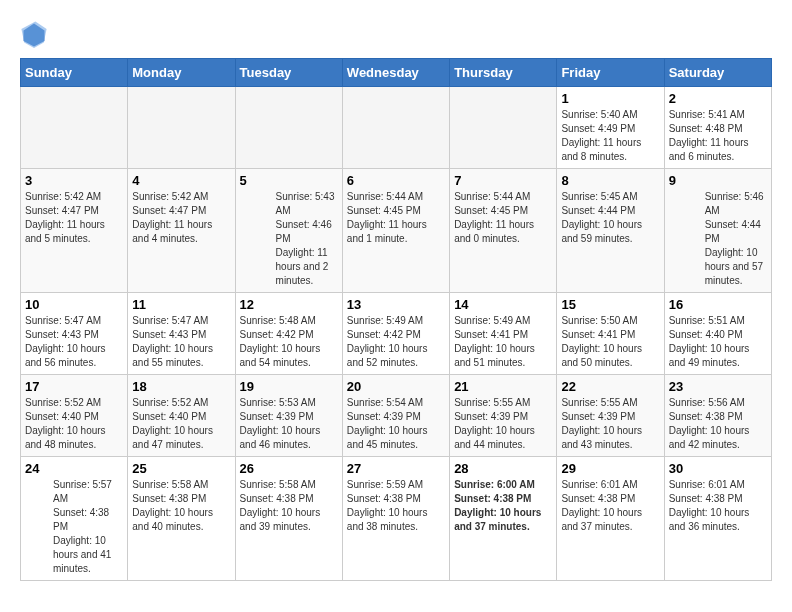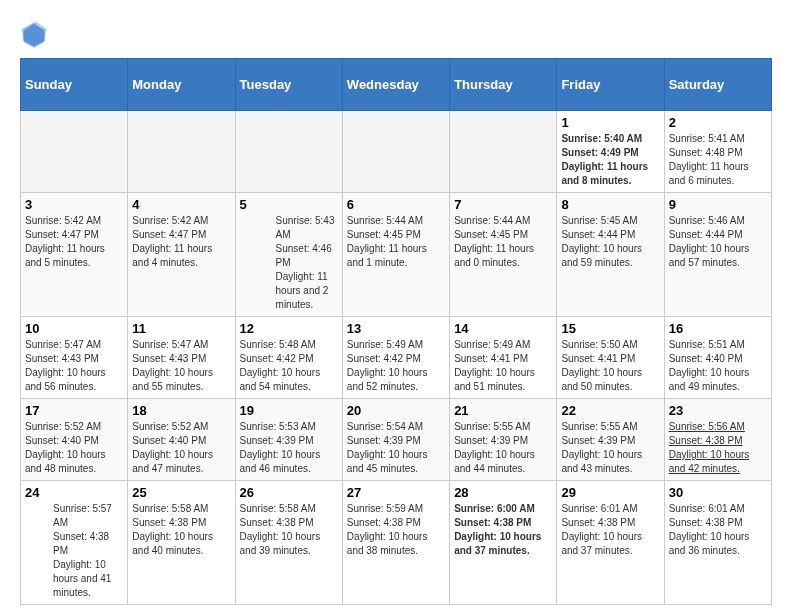--- a/index.html
+++ b/index.html
@@ -47,21 +47,21 @@
       color: #555;
     }
     table {
       width: 100%;
       border-collapse: collapse;
       font-size: 11px;
     }
     thead th {
       background-color: #3a78c2;
       color: white;
-      padding: 18px 4px;
+      padding: 6px 4px;
       text-align: left;
       font-size: 13px;
       font-weight: bold;
       border: 1px solid #2a68b2;
     }
     tbody td {
       border: 1px solid #ccc;
       vertical-align: top;
       padding: 4px;
       width: calc(100% / 7);
@@ -119,21 +119,21 @@
   </thead>
   <tbody id="calendar-body">
   <tr>
         <td class="empty"></td>
         <td class="empty"></td>
         <td class="empty"></td>
         <td class="empty"></td>
         <td class="empty"></td>
         <td>
           <div class="day-number">1</div>
-          <div class="day-info" style="white-space: pre-line; font-weight: bold;">Sunrise: 5:40 AM
+          <div class="day-info" style="white-space: pre-line;">Sunrise: 5:40 AM
 Sunset: 4:49 PM
 Daylight: 11 hours and 8 minutes.</div>
         </td>
         <td>
           <div class="day-number">2</div>
           <div class="day-info" style="white-space: pre-line;">Sunrise: 5:41 AM
 Sunset: 4:48 PM
 Daylight: 11 hours and 6 minutes.</div>
         </td>
       </tr>
@@ -169,21 +169,21 @@
 Daylight: 11 hours and 0 minutes.</div>
         </td>
         <td>
           <div class="day-number">8</div>
           <div class="day-info" style="white-space: pre-line;">Sunrise: 5:45 AM
 Sunset: 4:44 PM
 Daylight: 10 hours and 59 minutes.</div>
         </td>
         <td>
           <div class="day-number">9</div>
-          <div class="day-info" style="white-space: pre-line;">Sunrise: 5:46 AM
+          <div class="day-info" style="white-space: pre-line; margin-left: 36px;">Sunrise: 5:46 AM
 Sunset: 4:44 PM
 Daylight: 10 hours and 57 minutes.</div>
         </td>
       </tr>
       <tr>
         <td>
           <div class="day-number">10</div>
           <div class="day-info" style="white-space: pre-line;">Sunrise: 5:47 AM
 Sunset: 4:43 PM
 Daylight: 10 hours and 56 minutes.</div>
@@ -257,21 +257,21 @@
 Daylight: 10 hours and 44 minutes.</div>
         </td>
         <td>
           <div class="day-number">22</div>
           <div class="day-info" style="white-space: pre-line;">Sunrise: 5:55 AM
 Sunset: 4:39 PM
 Daylight: 10 hours and 43 minutes.</div>
         </td>
         <td>
           <div class="day-number">23</div>
-          <div class="day-info" style="white-space: pre-line; text-decoration: underline;">Sunrise: 5:56 AM
+          <div class="day-info" style="white-space: pre-line;">Sunrise: 5:56 AM
 Sunset: 4:38 PM
 Daylight: 10 hours and 42 minutes.</div>
         </td>
       </tr>
       <tr>
         <td>
           <div class="day-number">24</div>
           <div class="day-info" style="white-space: pre-line; margin-left: 28px;">Sunrise: 5:57 AM
 Sunset: 4:38 PM
 Daylight: 10 hours and 41 minutes.</div>

